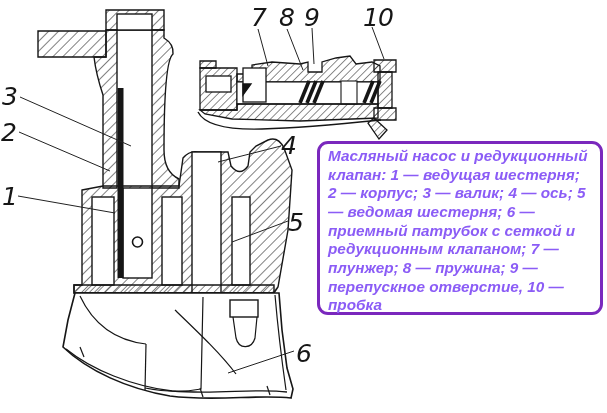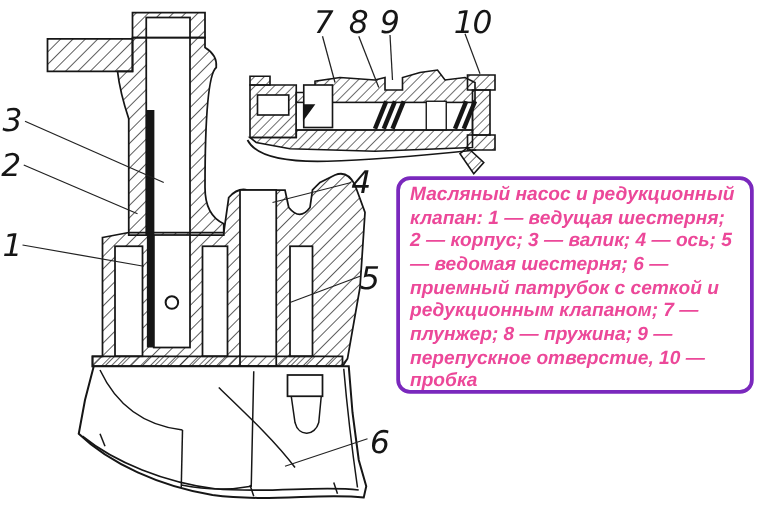--- a/index.html
+++ b/index.html
@@ -5,21 +5,21 @@
   html,body{margin:0;padding:0;background:#ffffff;}
   #stage{position:relative;width:607px;height:413px;background:#fff;overflow:hidden;
          font-family:"Liberation Sans",sans-serif;}
   #fig{position:absolute;left:0;top:0;}
   .callout-num{font-family:"DejaVu Sans",sans-serif;font-style:italic;font-size:25px;
                fill:#161616;letter-spacing:-1px;}
   #caption-box{position:absolute;left:317px;top:141px;width:286px;height:174px;
                box-sizing:border-box;border:3px solid #7a28bd;border-radius:11px;
                background:#ffffff;padding:3px 8px 3px 8px;}
   #caption-box p{margin:0;font-family:"Liberation Sans",sans-serif;font-style:italic;
-                 font-weight:700;font-size:15.3px;line-height:1.22;color:#ec4899;}
+                 font-weight:700;font-size:15.3px;line-height:1.22;color:#8b5cf6;}
 </style>
 </head>
 <body>
 
 <div id="stage">
 
   <svg id="fig" width="607" height="413" viewBox="0 0 607 413">
     <defs>
       <pattern id="h" width="7" height="7" patternUnits="userSpaceOnUse" patternTransform="rotate(45)">
         <line x1="0" y1="0" x2="0" y2="7" stroke="#161616" stroke-width="1.1"></line>

